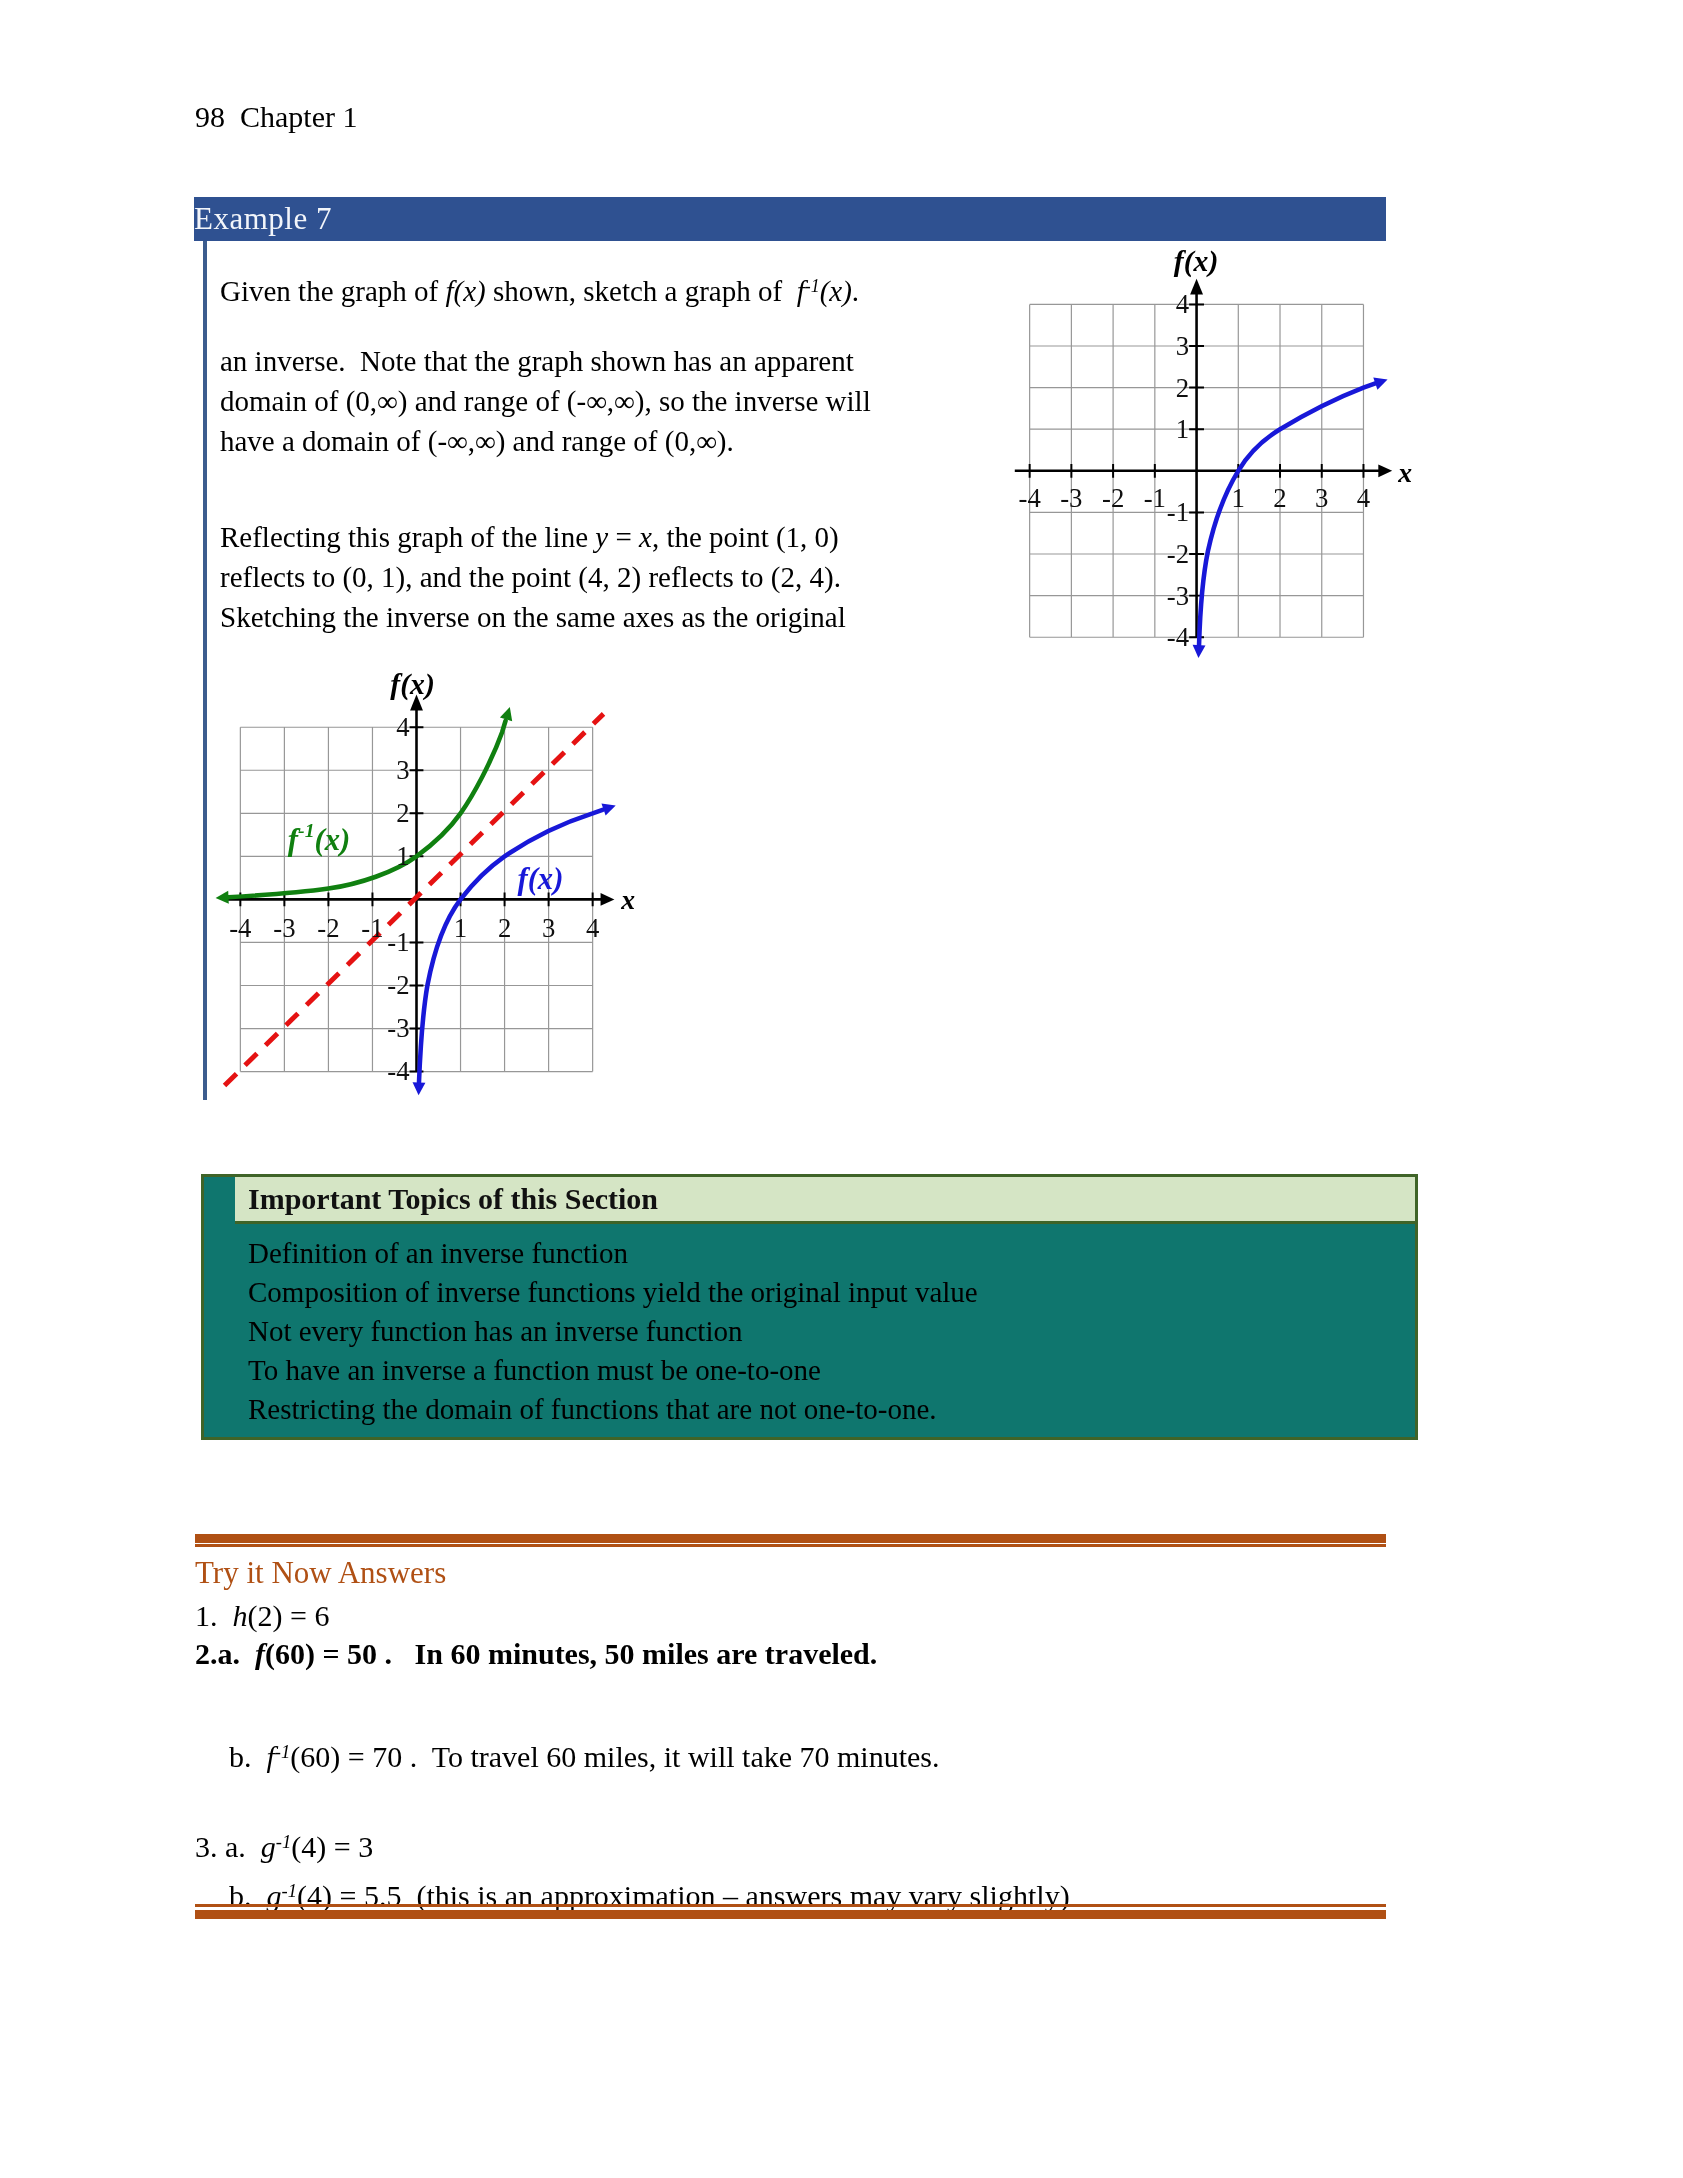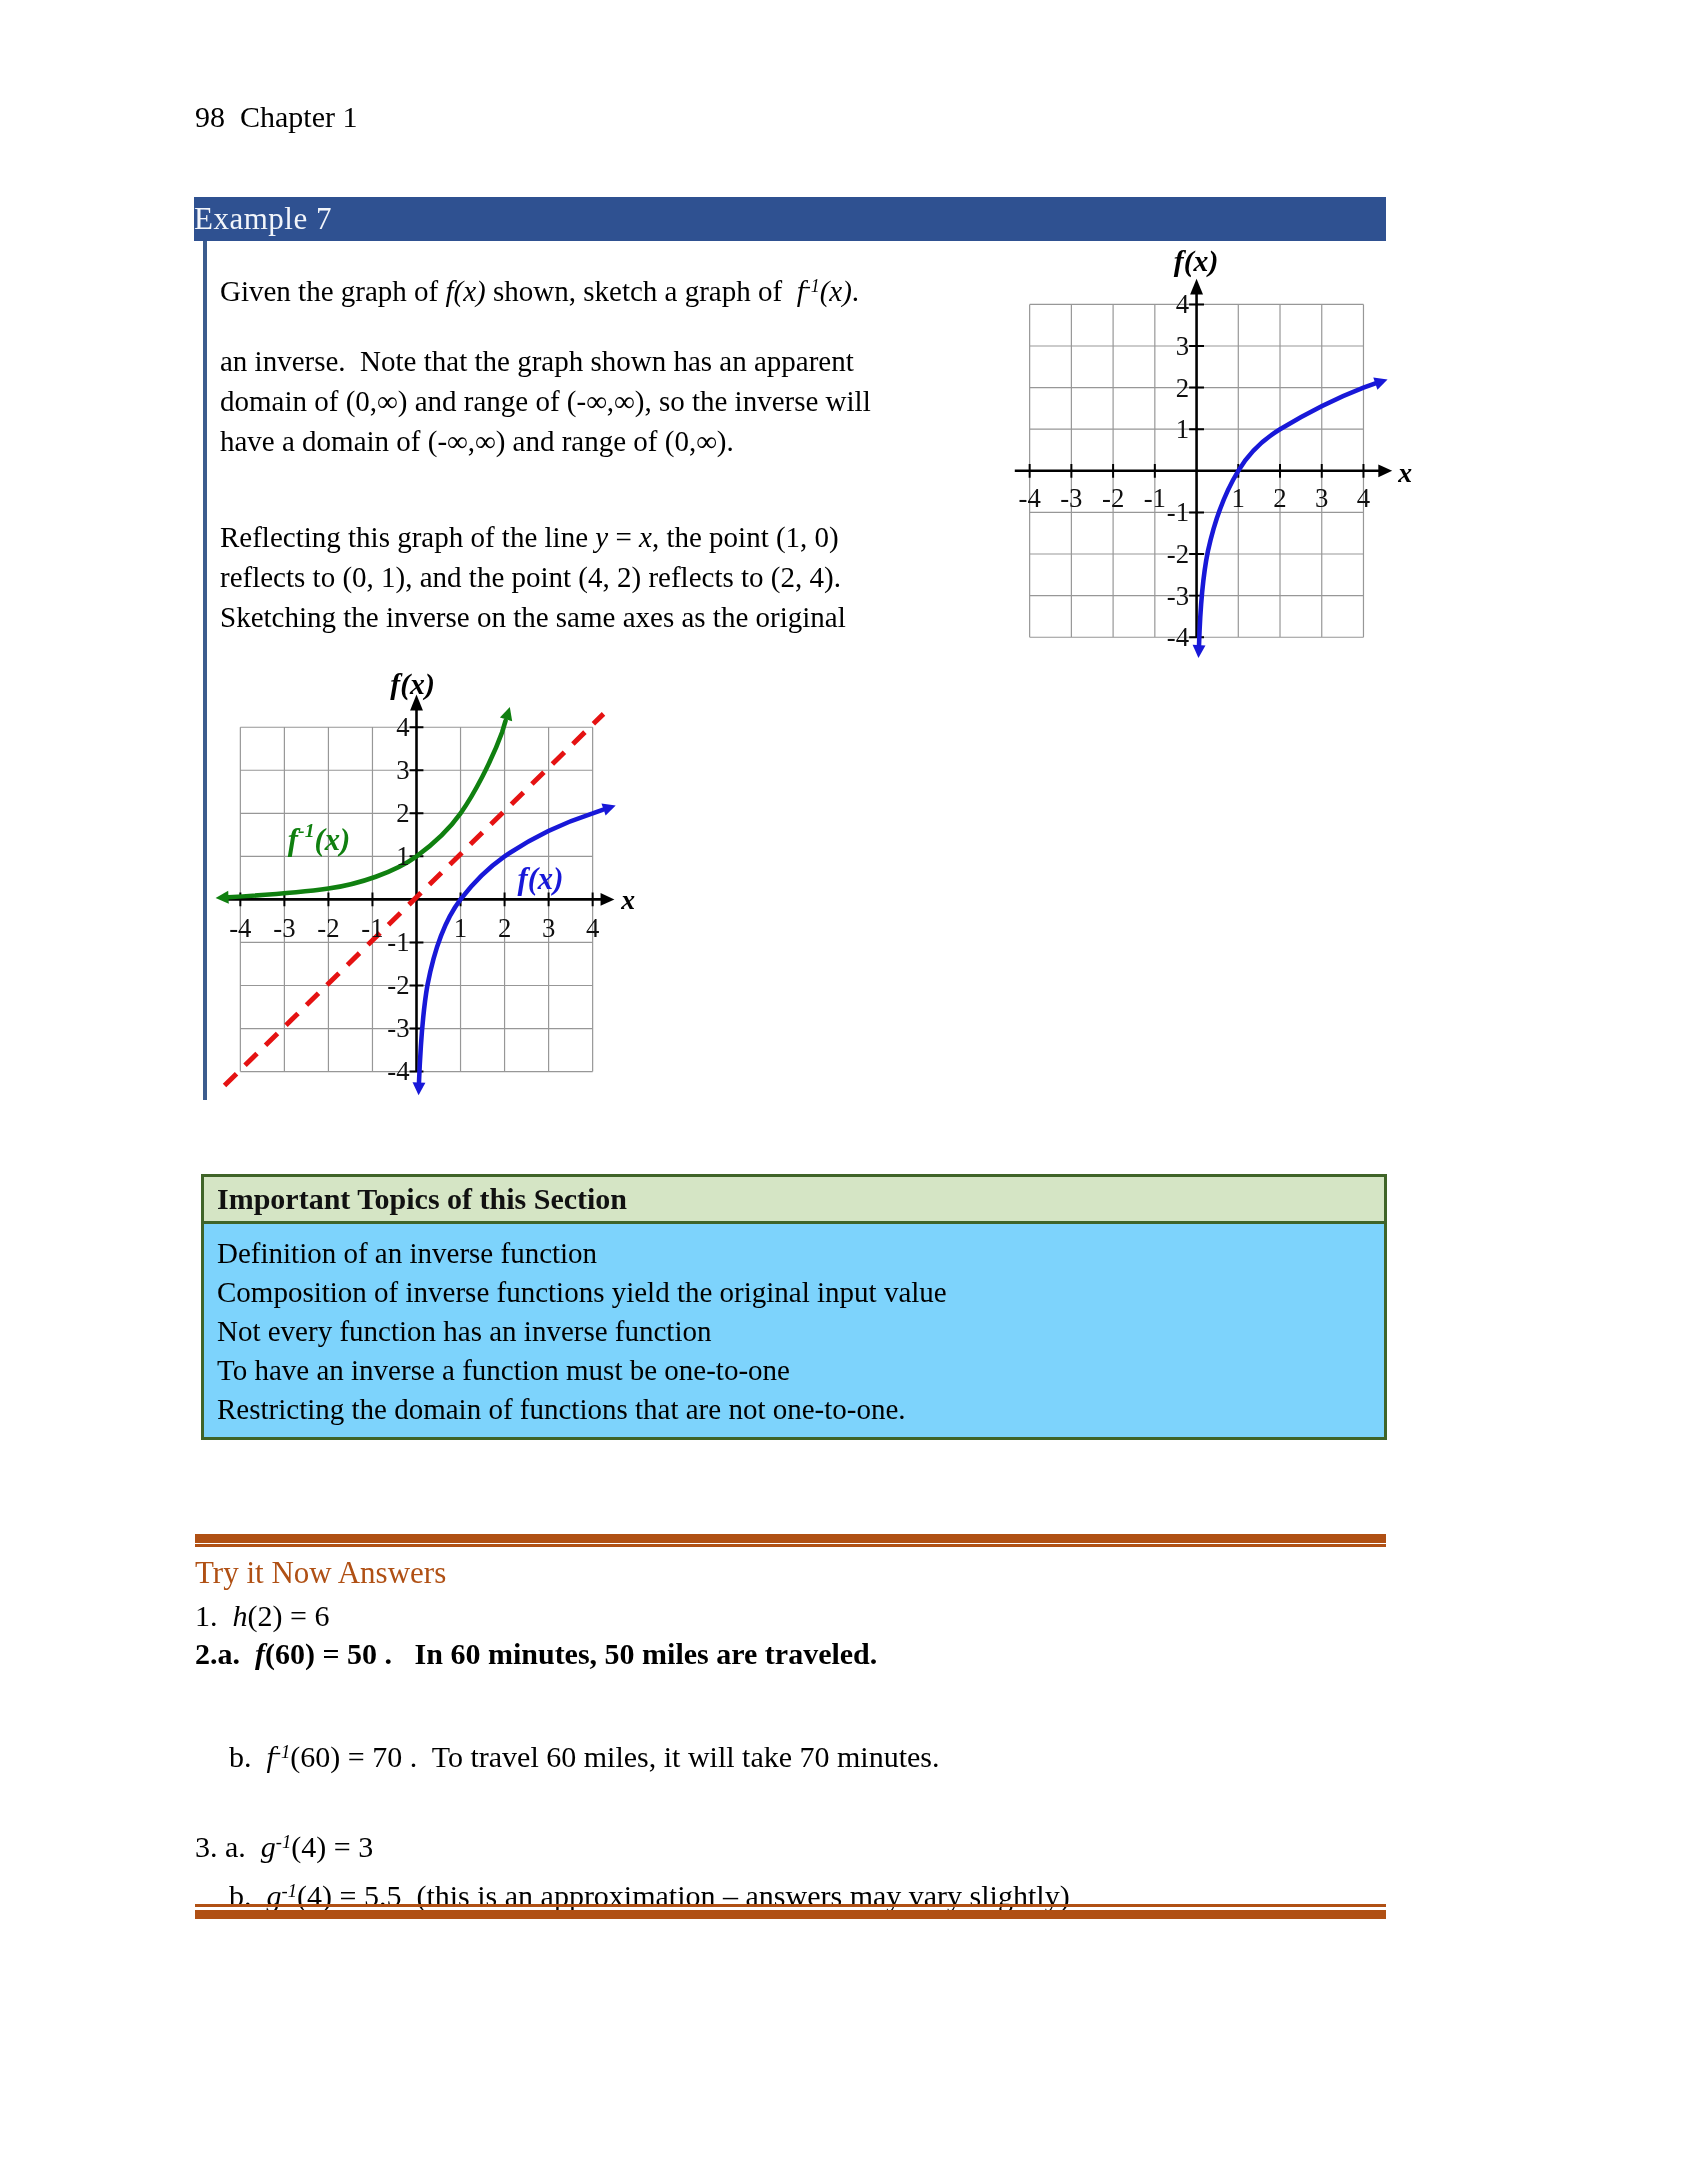--- a/index.html
+++ b/index.html
@@ -13,21 +13,21 @@
         font-family:"Liberation Serif","DejaVu Serif",serif;color:#000;overflow:hidden;}
   .abs{position:absolute;}
   .line{font-size:29px;line-height:40px;white-space:pre-wrap;}
   .bigline{font-size:30px;line-height:44px;white-space:pre-wrap;}
   .it{font-style:italic;}
   .sup{font-size:0.62em;position:relative;top:-0.5em;}
   .page-header{font-size:30px;white-space:pre-wrap;}
   .banner{background:var(--banner_blue);color:#f2f5fa;font-size:31px;line-height:44px;
           letter-spacing:0.5px;}
   .vrule{background:var(--rule_blue);}
-  .topics-box{border:3px solid var(--box_border_green);background:#7dd3fc;}
+  .topics-box{border:3px solid var(--box_border_green);background:#0f766e;padding-left:31px;}
   .topics-header{background:var(--box_fill_green);border-bottom:3px solid var(--box_border_green);
           font-weight:bold;font-size:30px;line-height:44px;padding-left:13px;color:#111;}
   .topics-body{padding:10px 16px 8px 13px;}
   .topics-body .line{line-height:39px;}
   .hrule{background:var(--rust);}
   .try-heading{color:var(--rust);font-size:31px;line-height:36px;}
   
   svg text{font-family:"Liberation Serif","DejaVu Serif",serif;}
   .tick{font-size:27px;fill:#101010;}
   .mtitle{font-size:30px;font-style:italic;font-weight:600;fill:#000;}

